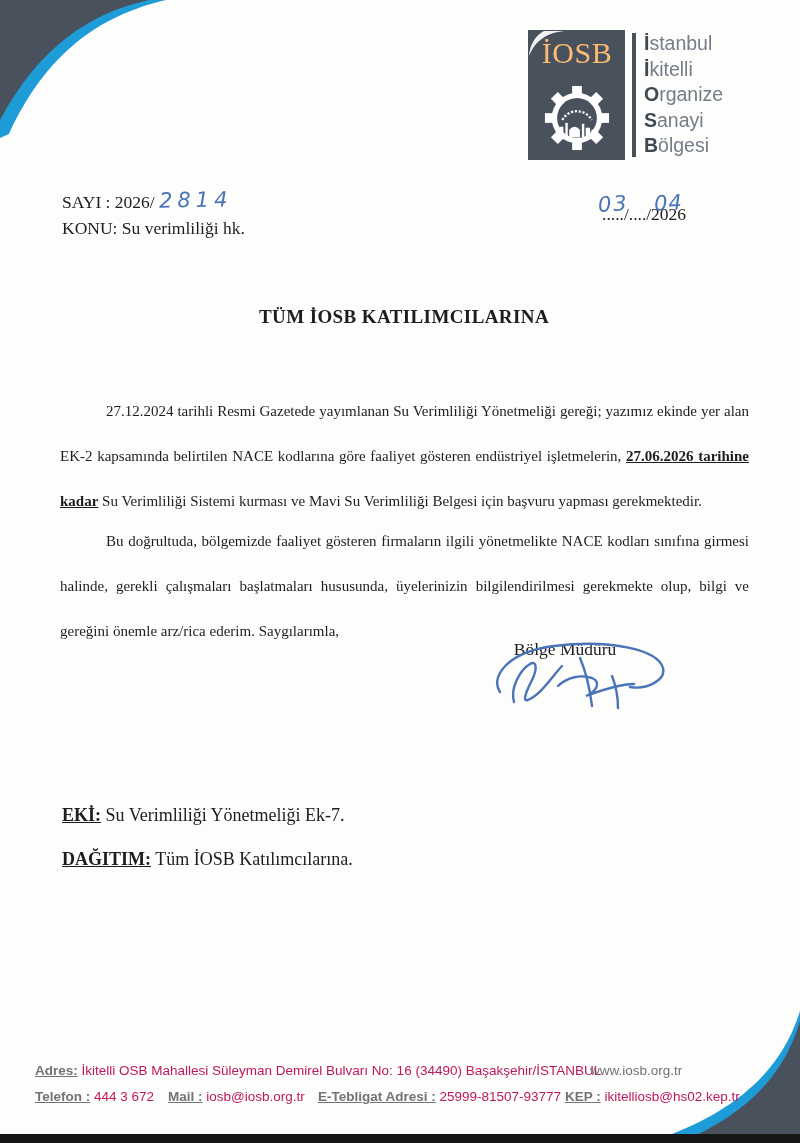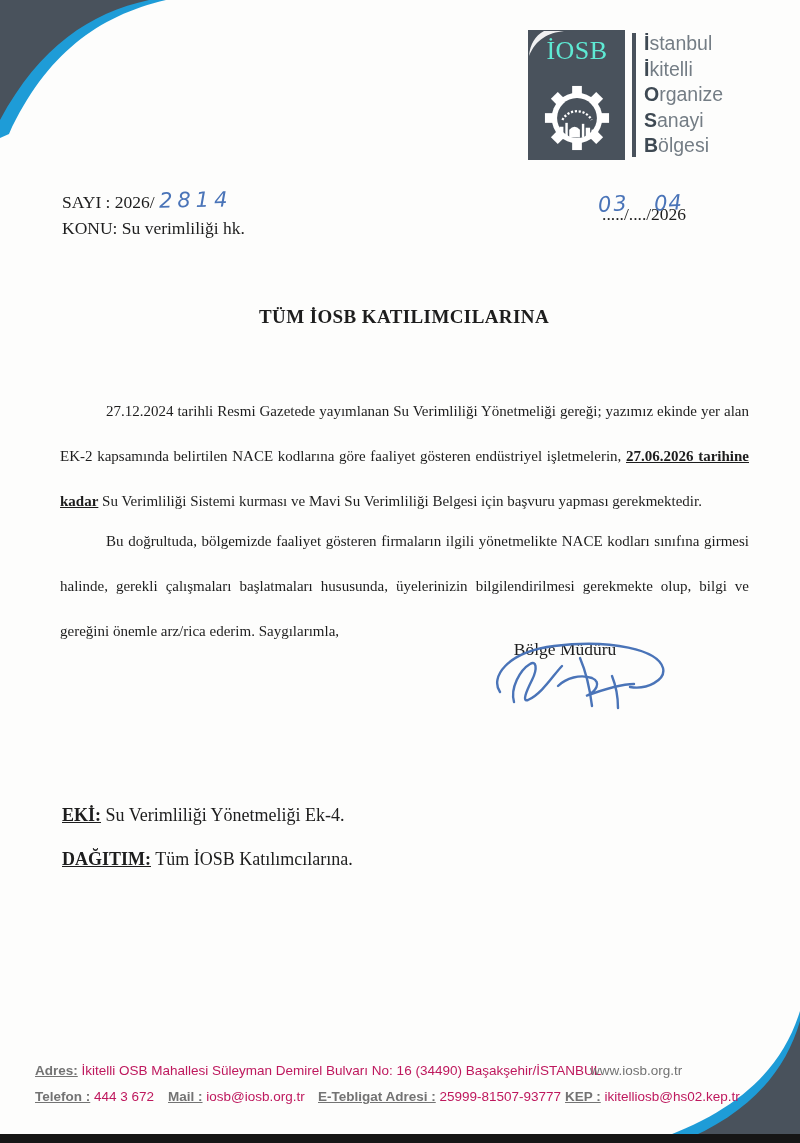--- a/index.html
+++ b/index.html
@@ -19,22 +19,22 @@
 
   
   .logo-wrap { position:absolute; left:528px; top:30px; width:190px; height:132px; }
   .logo-box {
     position:absolute; left:0; top:0; width:97px; height:130px;
     background:#49525c; overflow:hidden;
   }
   .logo-swoosh { position:absolute; left:0; top:0; width:40px; height:28px; }
   .logo-acronym {
     position:absolute; left:0; top:6px; width:98px; text-align:center;
-    color:#5eead4; font-family:"Liberation Serif", serif;
-    font-size:26px; letter-spacing:0.5px; font-weight:normal;
+    color:#fdba74; font-family:"Liberation Serif", serif;
+    font-size:30px; letter-spacing:0.5px; font-weight:normal;
   }
   .logo-gear { position:absolute; left:15px; top:52px; width:68px; height:72px; }
   .logo-sep { position:absolute; left:104px; top:3px; width:4px; height:124px; background:#49525c; }
   .logo-lines { position:absolute; left:116px; top:1px; font-family:"Liberation Sans", sans-serif; }
   .logo-line { font-size:19.5px; line-height:25.6px; color:#747d85; white-space:nowrap; }
   .logo-line b { color:#3e4953; font-weight:bold; }
 
   
   .ref-block { position:absolute; left:62px; top:188px; font-size:17.5px; line-height:26px; }
   .hand { font-family:"DejaVu Sans", sans-serif; font-style:italic; color:#4a74b8; }
@@ -158,21 +158,21 @@
       <path d="M52 62 C 48 48, 58 30, 68 24 C 74 20, 76 28, 70 40 C 64 52, 60 62, 66 60 C 80 54, 92 34, 100 26"></path>
       <path d="M96 46 C 104 38, 118 34, 130 38 C 140 42, 134 52, 124 56 C 140 50, 158 44, 172 44"></path>
       <path d="M118 18 C 124 32, 128 50, 130 66"></path>
       <path d="M150 36 C 154 46, 156 58, 156 68"></path>
     </g>
   </svg>
   <div class="sign-title">Bölge Müdürü</div>
 </div>
 
 <div class="eki-line">
-  <span class="lead-label">EKİ:</span><span> Su Verimliliği Yönetmeliği Ek-4.</span>
+  <span class="lead-label">EKİ:</span><span> Su Verimliliği Yönetmeliği Ek-7.</span>
 </div>
 <div class="dagitim-line">
   <span class="lead-label">DAĞITIM:</span><span> Tüm İOSB Katılımcılarına.</span>
 </div>
 
 <div class="footer">
   <div class="f-row1-left">
     <span class="f-label">Adres:</span><span class="f-val"> İkitelli OSB Mahallesi Süleyman Demirel Bulvarı No: 16 (34490) Başakşehir/İSTANBUL</span>
   </div>
   <div class="f-website f-plain">www.iosb.org.tr</div>

